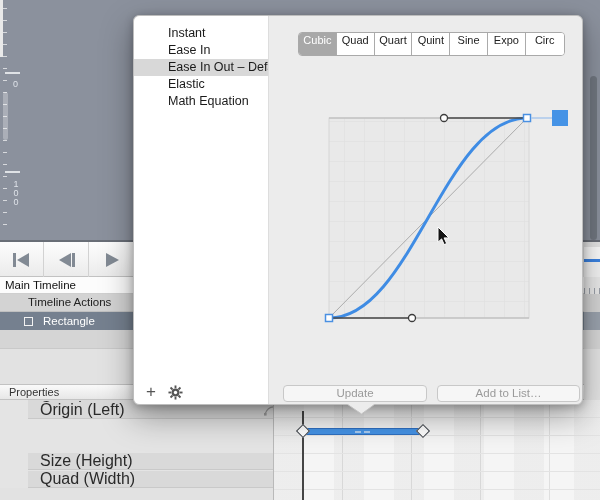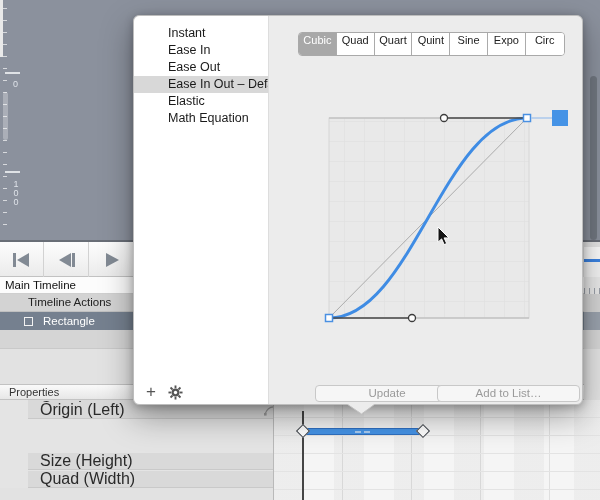--- a/index.html
+++ b/index.html
@@ -65,21 +65,21 @@
   .panel-footer{position:absolute;left:12px;bottom:4px;display:flex;gap:12px;align-items:center;}
   .plus-btn{font-size:17px;color:#555;line-height:16px;}
 
   .seg-control{position:absolute;left:164px;top:16px;height:24px;display:flex;border:1px solid #a9a9a9;border-radius:4px;overflow:hidden;background:#fff;}
   .seg{width:37.8px;height:100%;font-size:11px;line-height:14px;text-align:center;color:#222;border-right:1px solid #ababab;background:#fff;}
   .seg:last-child{border-right:none;}
   .seg.selected{background:#a8a8a8;color:#fff;}
 
   .btn{position:absolute;top:369px;height:17px;background:#f6f6f6;border:1px solid #c8c8c8;border-radius:4px;
     font-size:11.5px;color:#9a9a9a;text-align:center;line-height:15px;}
-  .btn-update{left:149px;width:144px;margin-left:32px;}
+  .btn-update{left:149px;width:144px;}
   .btn-add{left:303px;width:143px;}
 </style>
 </head>
 <body>
 
 <div class="stage">
 
   <div class="abs scene"></div>
   <div class="abs left-edge"></div>
   <div class="abs ruler-ticks"></div>
@@ -181,21 +181,20 @@
   <div class="abs sliver" style="top:312px;height:18px;background:#9aa2ad;"></div>
   <div class="abs sliver" style="top:330px;height:19px;background:#d6d6d6;"></div>
   <div class="abs sliver" style="top:349px;height:51px;background:#e3e3e3;"></div>
 
   <div class="abs popover">
 
     <div class="easing-panel">
       <div style="height:9px;"></div>
       <div class="easing-item">Instant</div>
       <div class="easing-item">Ease In</div>
-      <div class="easing-item">Ease Out</div>
       <div class="easing-item selected">Ease In Out – Default</div>
       <div class="easing-item">Elastic</div>
       <div class="easing-item">Math Equation</div>
       <div class="panel-footer">
         <span class="plus-btn">+</span>
         <svg width="15" height="15" viewBox="0 0 16 16">
           <g fill="#555">
               <circle cx="8" cy="8" r="4.2"></circle>
           <rect x="7" y="0.5" width="2" height="3"></rect>
               <rect x="7" y="12.5" width="2" height="3"></rect>

